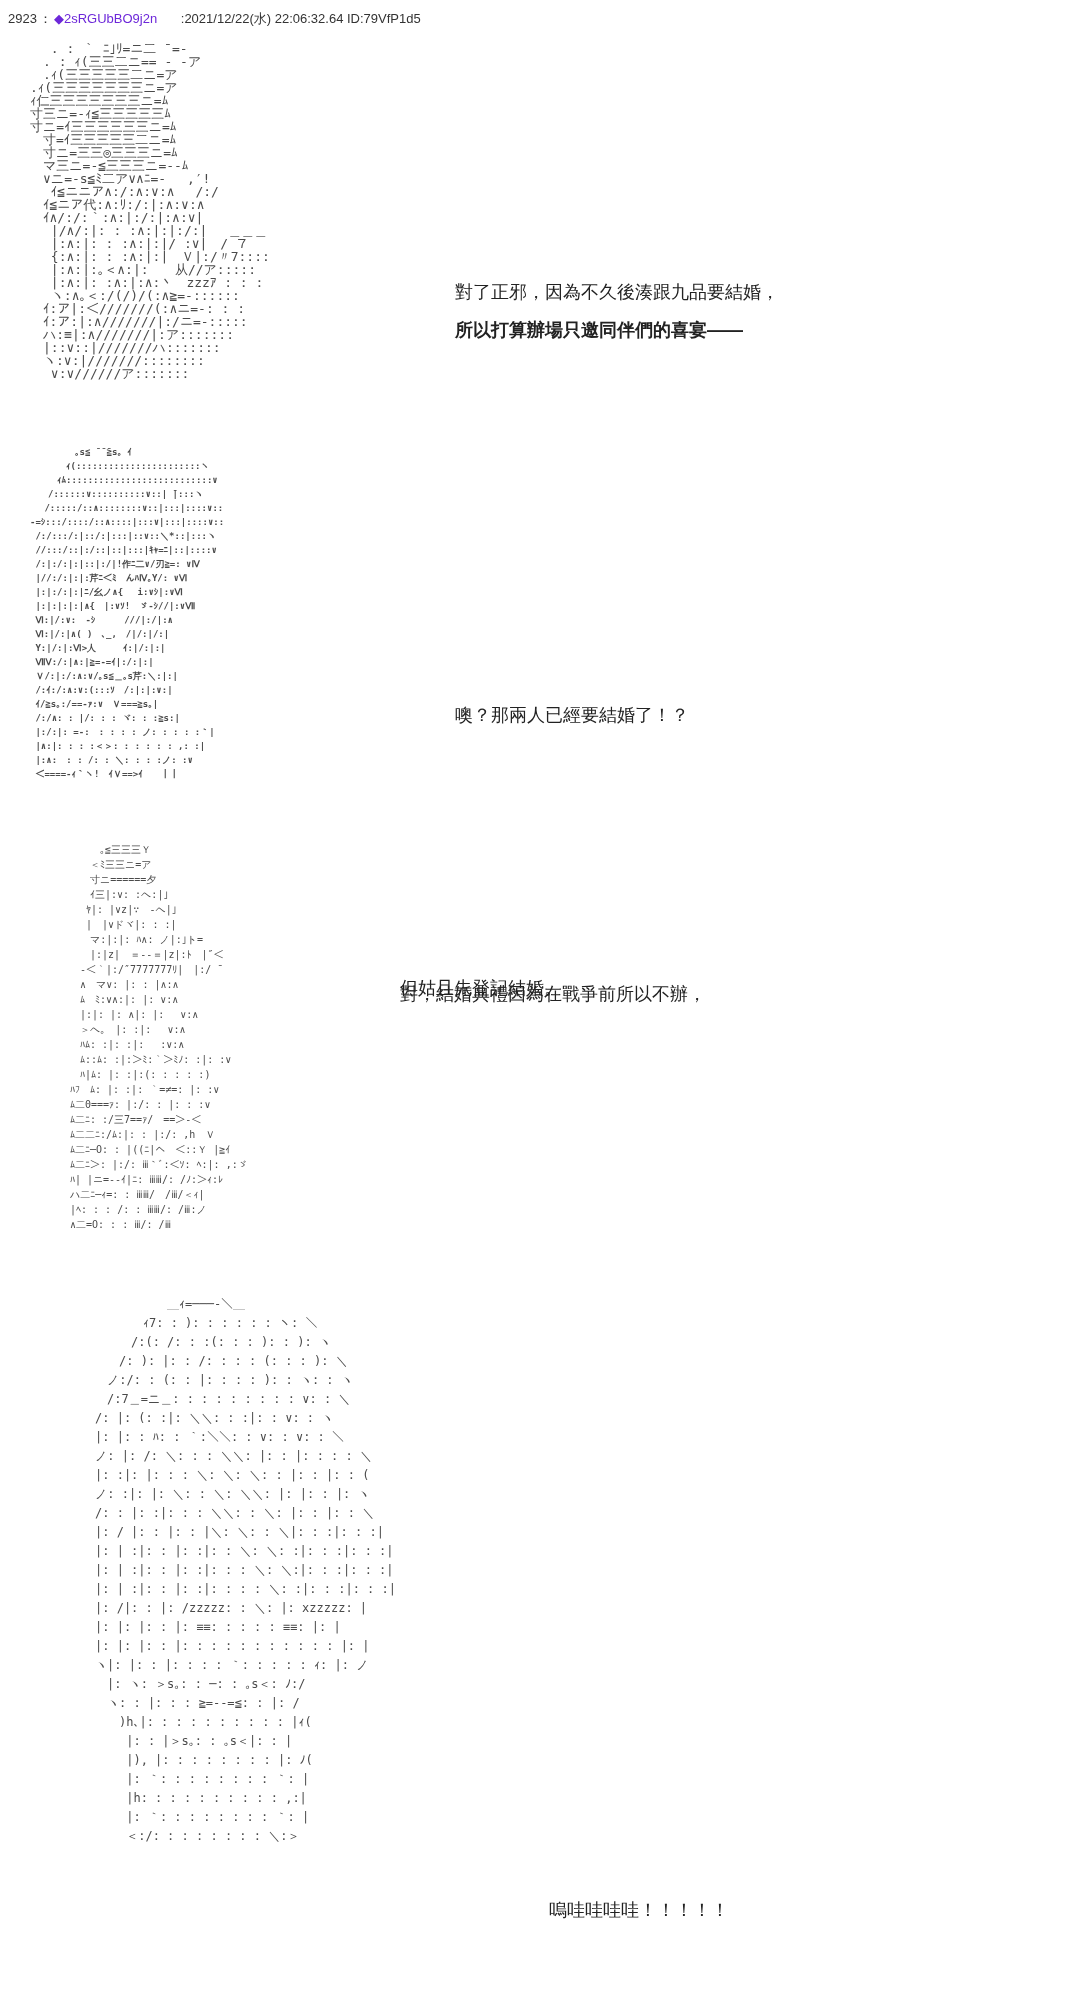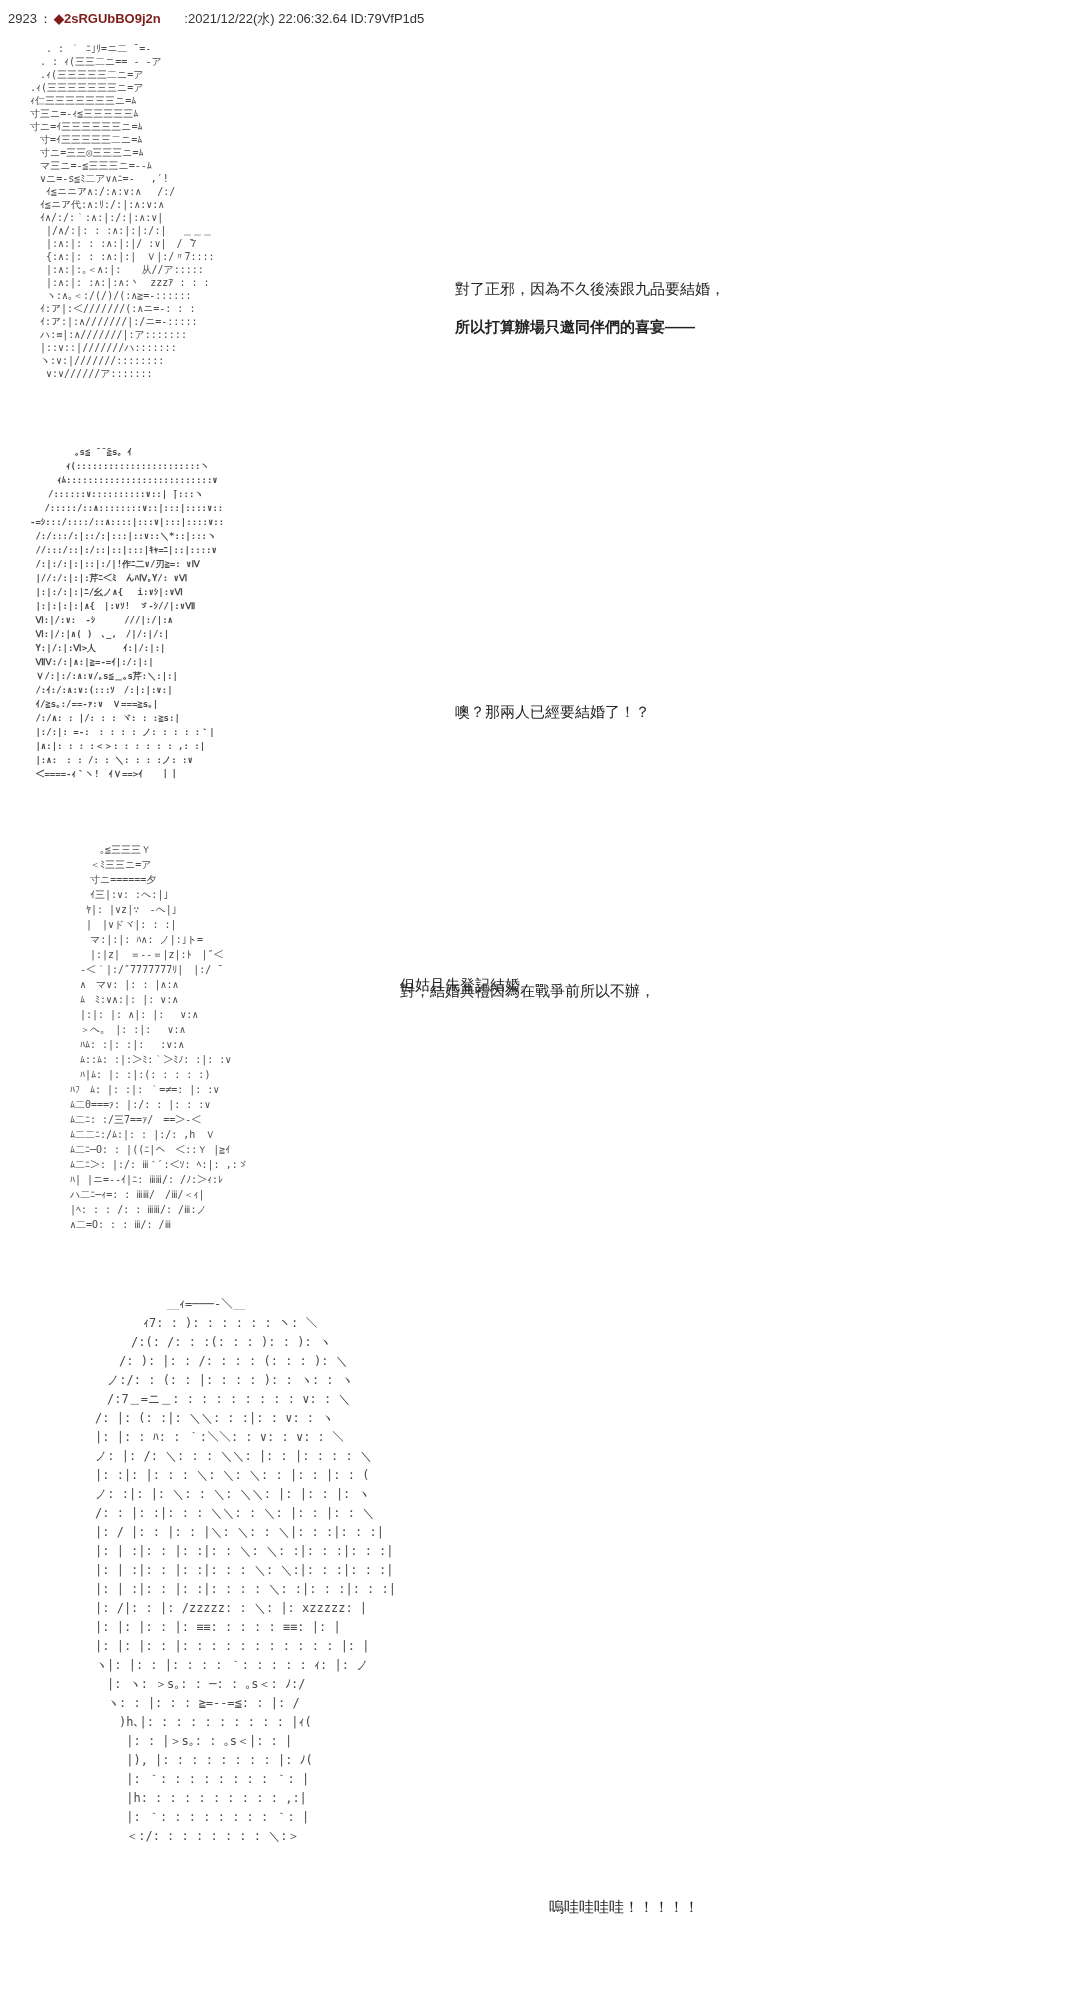--- a/index.html
+++ b/index.html
@@ -11,36 +11,36 @@
   }
   .page {
     position:relative; width:1080px; height:2000px;
     background:#ffffff; overflow:hidden;
   }
   .post-header {
     position:absolute; left:8px; top:10px;
     font-size:13px; color:#333333; white-space:nowrap;
   }
   .post-header .sep { margin:0 2px; }
-  .trip { color:#7f1d1d; font-weight:bold; }
+  .trip { color:#6d28d9; font-weight:normal; }
   .meta { color:#333333;margin-left:20px; }
   .aa {
     position:absolute;
     font-family:"DejaVu Sans Mono", monospace;
     color:#4a4a4a;
     white-space:pre;
     letter-spacing:0px;
   }
-  .aa1 { left:30px;  top:42px;   font-size:10px;  line-height:13px; }
+  .aa1 { left:30px;  top:42px;   font-size:13px;  line-height:13px; }
   .aa2 { left:30px;  top:445px;  font-size:9px;  line-height:14px;font-weight:bold; }
   .aa3 { left:60px;  top:842px;  font-size:10px; line-height:15px; }
   .aa4 { left:95px;  top:1295px; font-size:12px; line-height:19px; }
   .dlg {
     position:absolute;
-    font-size:15px; color:#222222;
+    font-size:18px; color:#222222;
     white-space:nowrap;
     font-family:"Liberation Sans", sans-serif;
   }
 </style>
 </head>
 <body>
 
 <div class="page">
 
   <div class="post-header">

